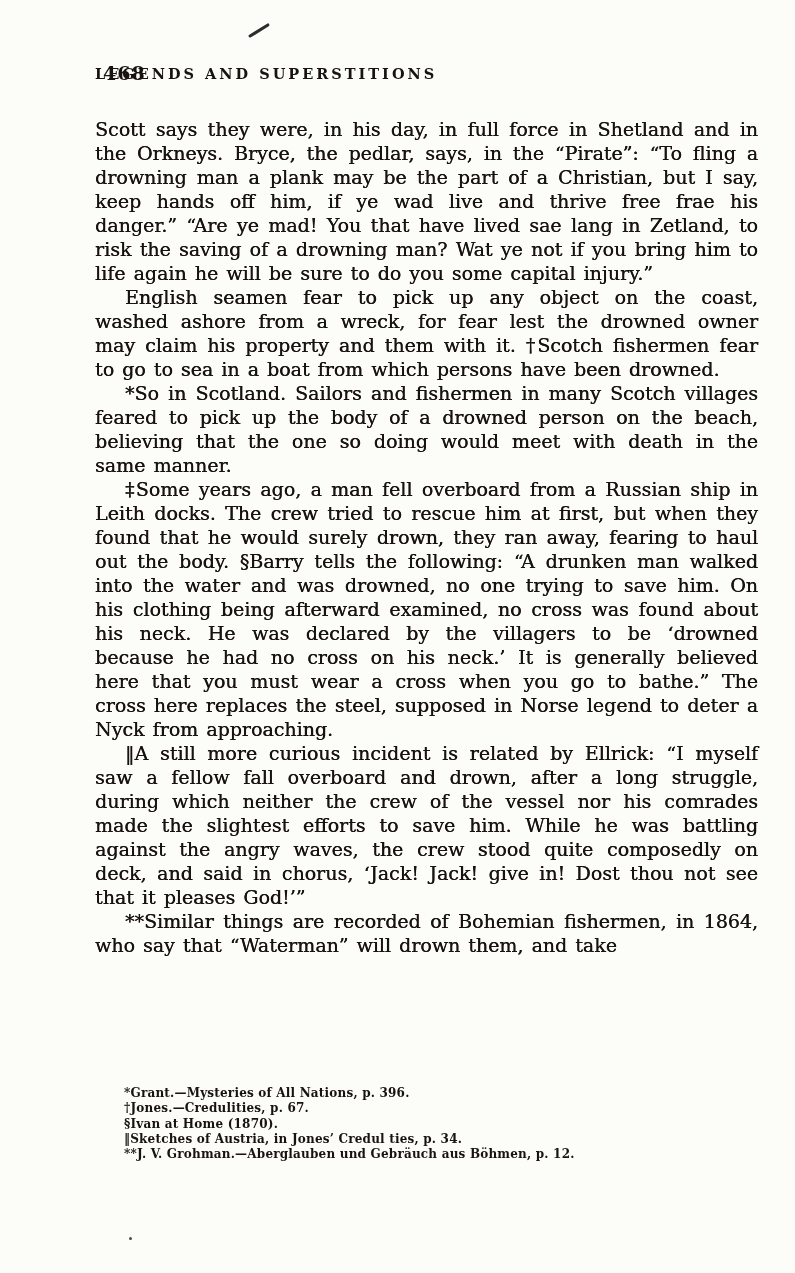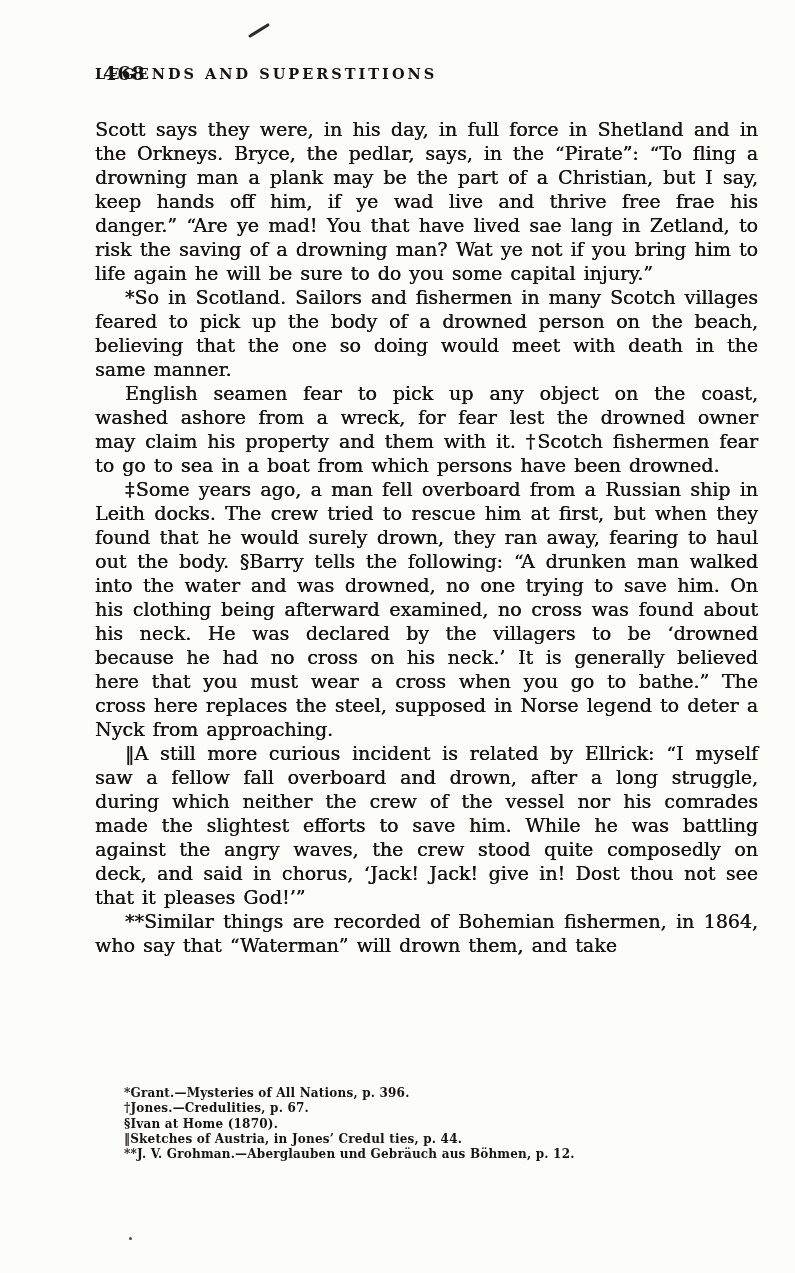--- a/index.html
+++ b/index.html
@@ -88,30 +88,30 @@
 
   <div class="pen-mark"></div>
 
   <div class="header-row">
     <span class="pagenum">468</span>
     <span class="running">LEGENDS AND SUPERSTITIONS</span>
   </div>
 
   <div class="body-text">
     <p class="para first">Scott says they were, in his day, in full force in Shetland and in the Orkneys. Bryce, the pedlar, says, in the “Pirate”: “To fling a drowning man a plank may be the part of a Christian, but I say, keep hands off him, if ye wad live and thrive free frae his danger.” “Are ye mad! You that have lived sae lang in Zetland, to risk the saving of a drowning man? Wat ye not if you bring him to life again he will be sure to do you some capital injury.”</p>
+    <p class="para">English seamen fear to pick up any object on the coast, washed ashore from a wreck, for fear lest the drowned owner may claim his property and them with it. †Scotch fishermen fear to go to sea in a boat from which persons have been drowned.</p>
     <p class="para">*So in Scotland. Sailors and fishermen in many Scotch villages feared to pick up the body of a drowned person on the beach, believing that the one so doing would meet with death in the same manner.</p>
-    <p class="para">English seamen fear to pick up any object on the coast, washed ashore from a wreck, for fear lest the drowned owner may claim his property and them with it. †Scotch fishermen fear to go to sea in a boat from which persons have been drowned.</p>
     <p class="para">‡Some years ago, a man fell overboard from a Russian ship in Leith docks. The crew tried to rescue him at first, but when they found that he would surely drown, they ran away, fearing to haul out the body. §Barry tells the following: “A drunken man walked into the water and was drowned, no one trying to save him. On his clothing being afterward examined, no cross was found about his neck. He was declared by the villagers to be ‘drowned because he had no cross on his neck.’ It is generally believed here that you must wear a cross when you go to bathe.” The cross here replaces the steel, supposed in Norse legend to deter a Nyck from approaching.</p>
     <p class="para">‖A still more curious incident is related by Ellrick: “I myself saw a fellow fall overboard and drown, after a long struggle, during which neither the crew of the vessel nor his comrades made the slightest efforts to save him. While he was battling against the angry waves, the crew stood quite composedly on deck, and said in chorus, ‘Jack! Jack! give in! Dost thou not see that it pleases God!’”</p>
     <p class="para">**Similar things are recorded of Bohemian fishermen, in 1864, who say that “Waterman” will drown them, and take</p>
   </div>
 
   <div class="footnotes">
     <div class="fn">*Grant.—Mysteries of All Nations, p. 396.</div>
     <div class="fn">†Jones.—Credulities, p. 67.</div>
     <div class="fn">§Ivan at Home (1870).</div>
-    <div class="fn">‖Sketches of Austria, in Jones’ Credul ties, p. 44.</div>
+    <div class="fn">‖Sketches of Austria, in Jones’ Credul ties, p. 34.</div>
     <div class="fn">**J. V. Grohman.—Aberglauben und Gebräuch aus Böhmen, p. 12.</div>
   </div>
 
   <div class="speck"></div>
 
 </div>
 
 </body></html>

